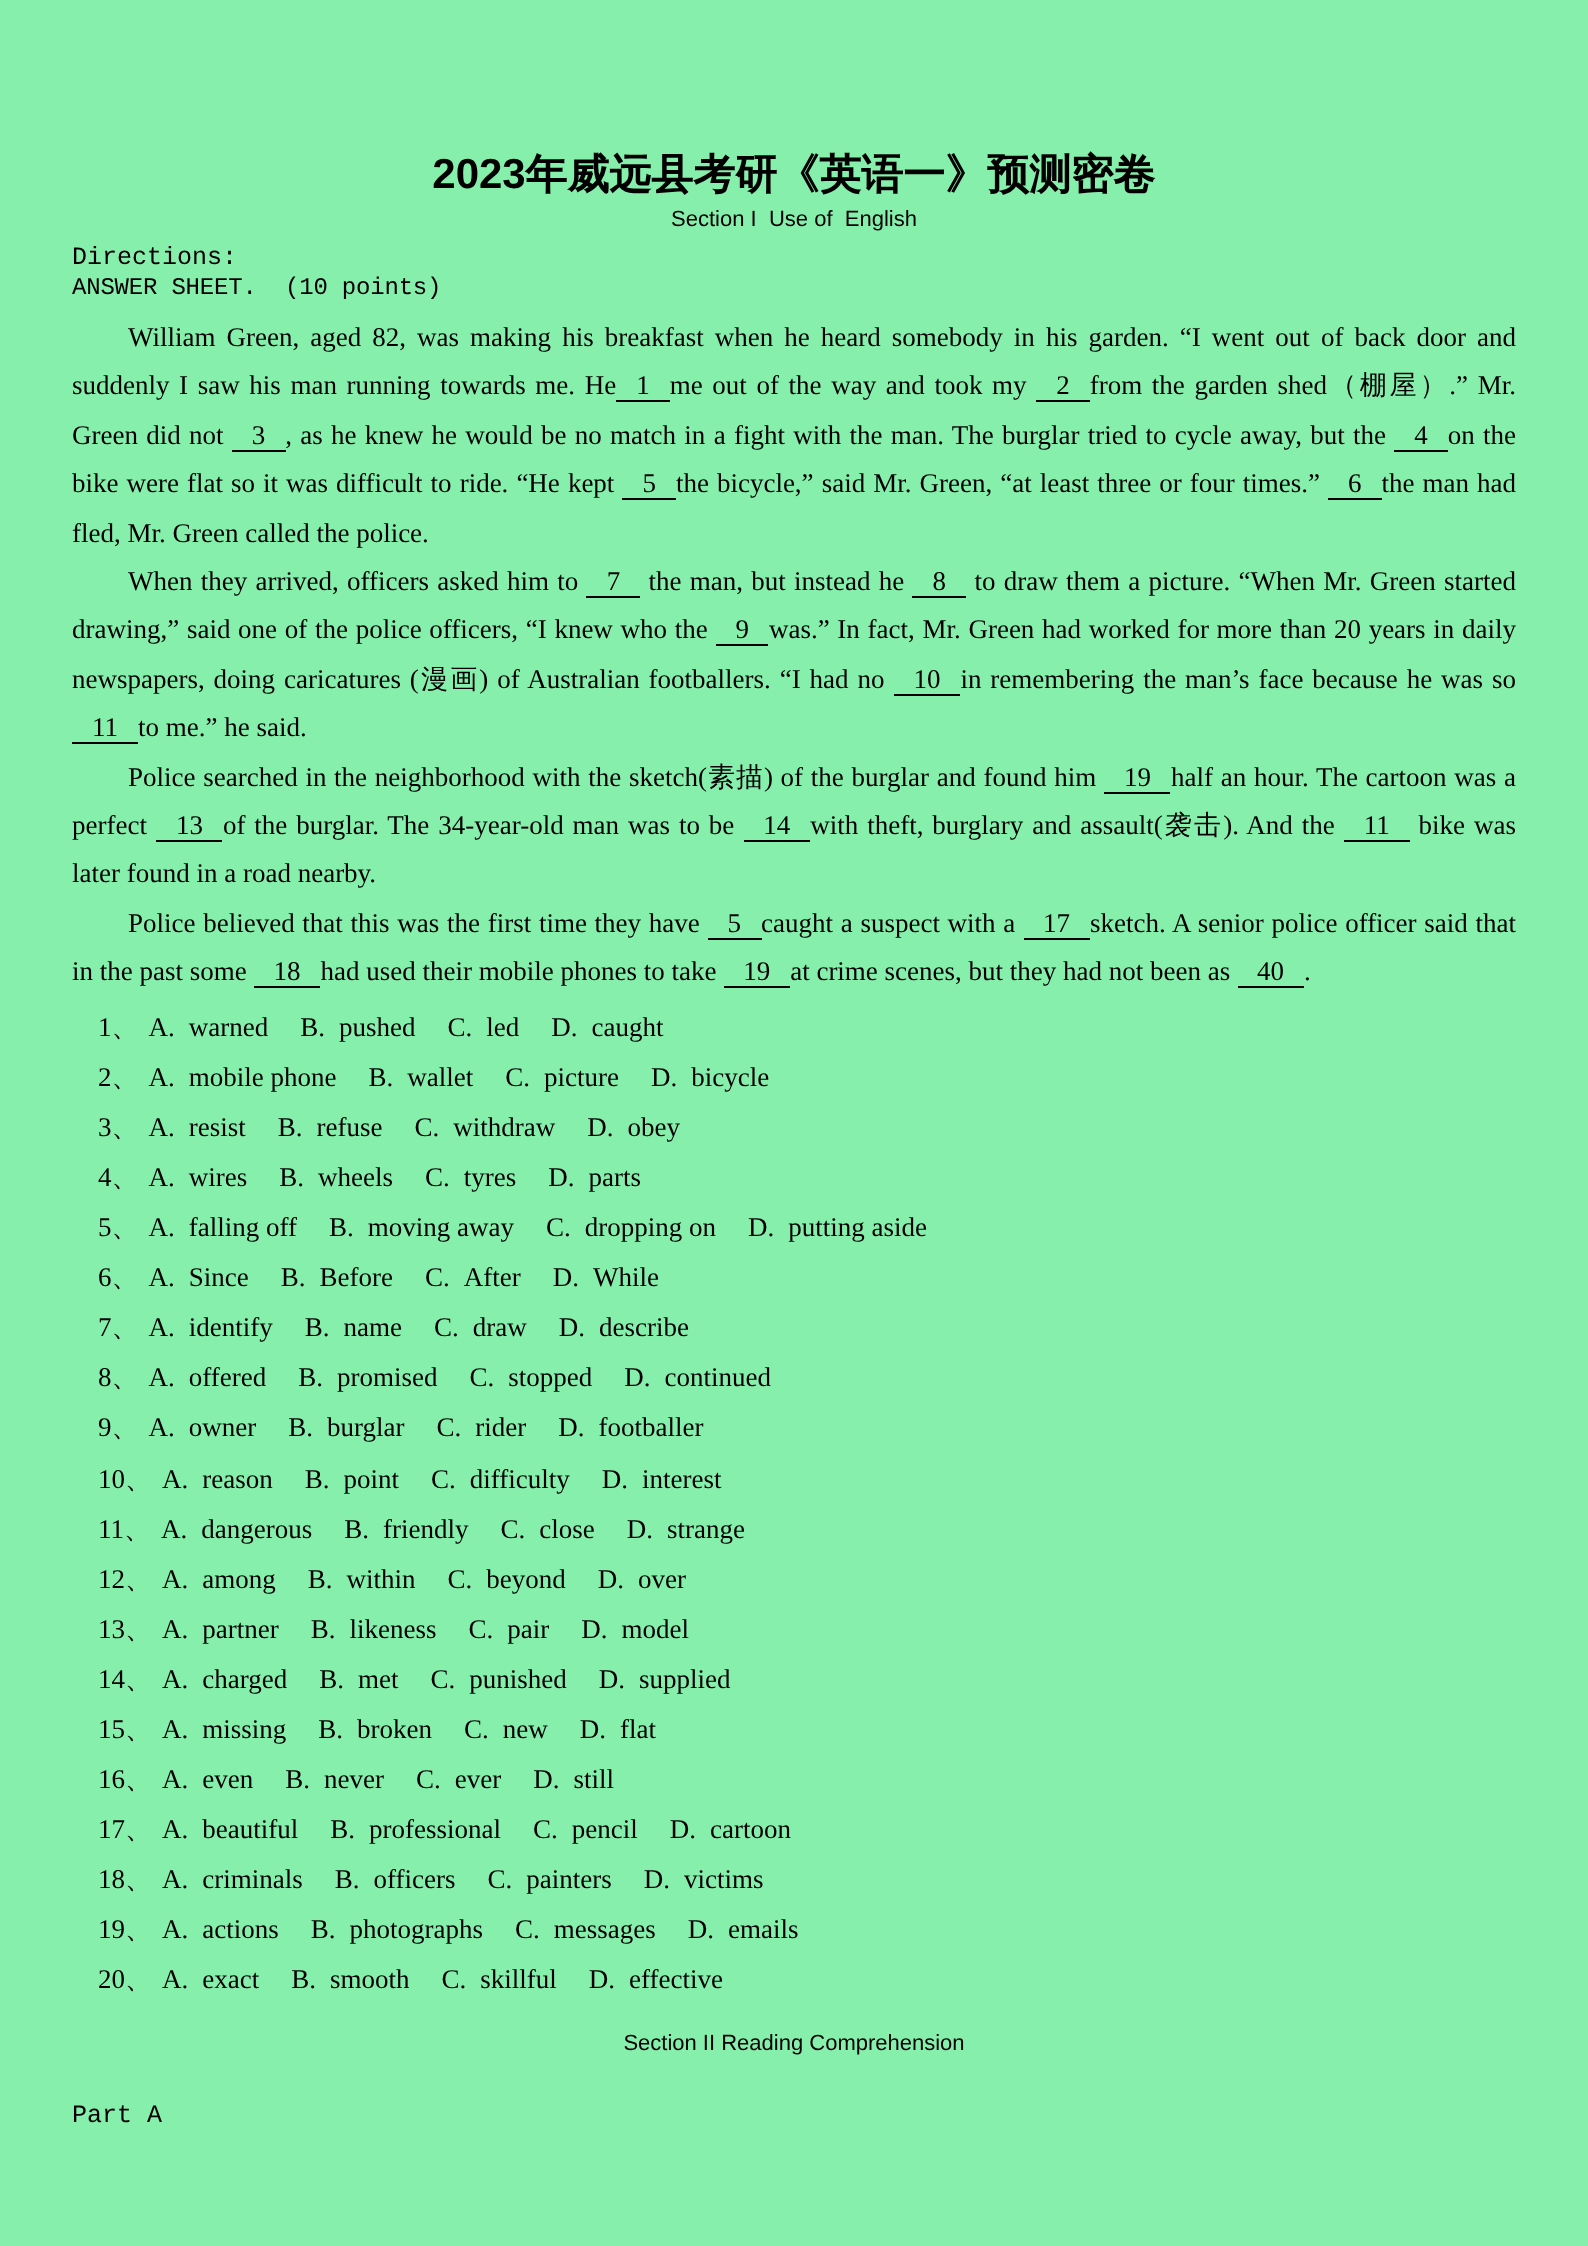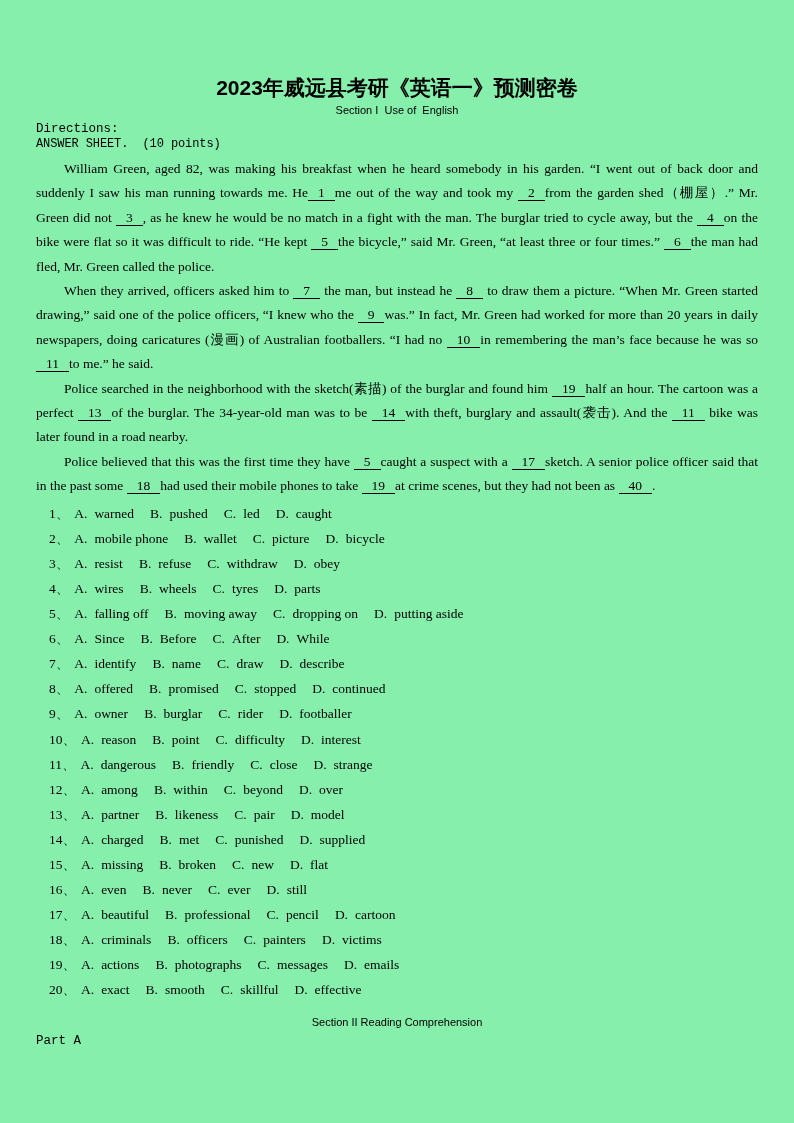--- a/index.html
+++ b/index.html
@@ -64,21 +64,21 @@
     white-space: nowrap;
   }
   .q-num { padding-right: 5px; }
   .opt { margin-right: 16px; }
   .opt-label { margin-right: 7px; }
   .section2 { margin-top: 11px; }
   .part-label {
     font-family: "Liberation Mono", monospace;
     font-size: 12.5px;
     line-height: 16px;
-    margin-top: 2px;
+    margin-top: 19px;
   }
 </style>
 </head>
 <body>
 
 <div class="page">
   <h1 class="title">2023年威远县考研《英语一》预测密卷</h1>
   <div class="section-heading">Section I  Use of  English</div>
   <div class="directions-label">Directions:</div>
   <div id="directions" class="directions">

